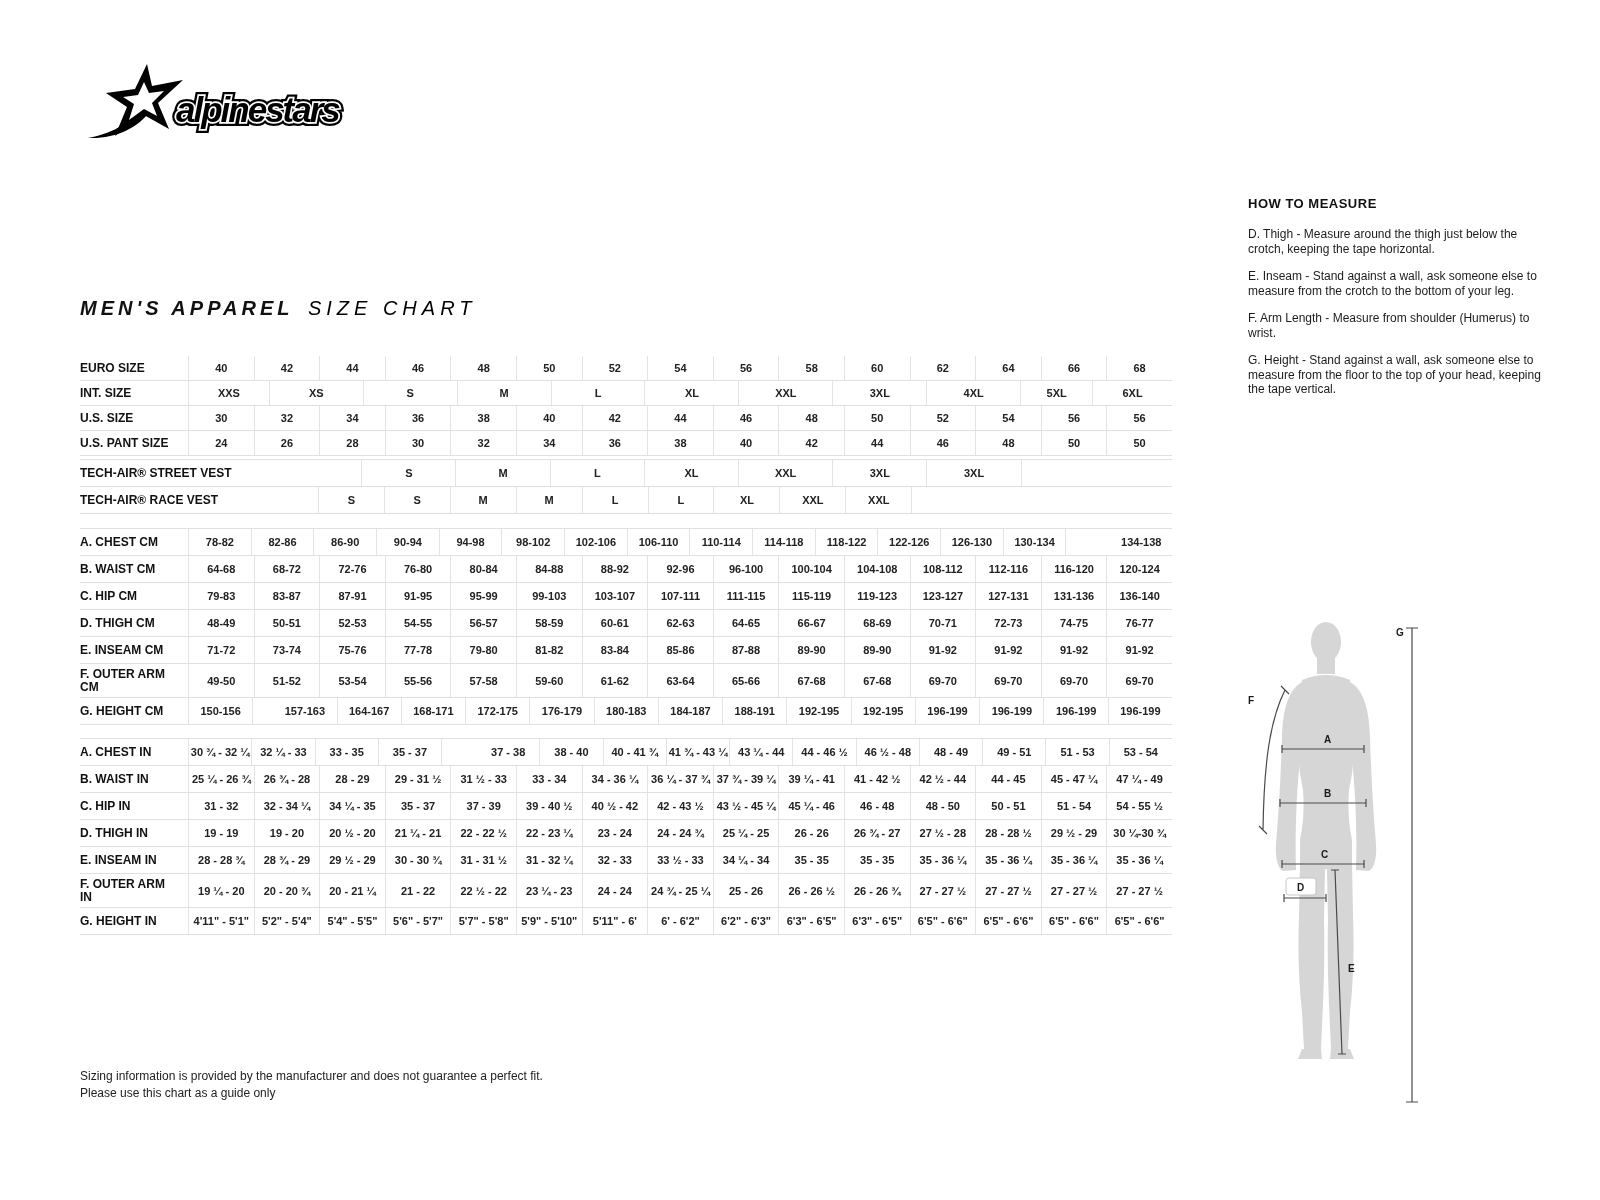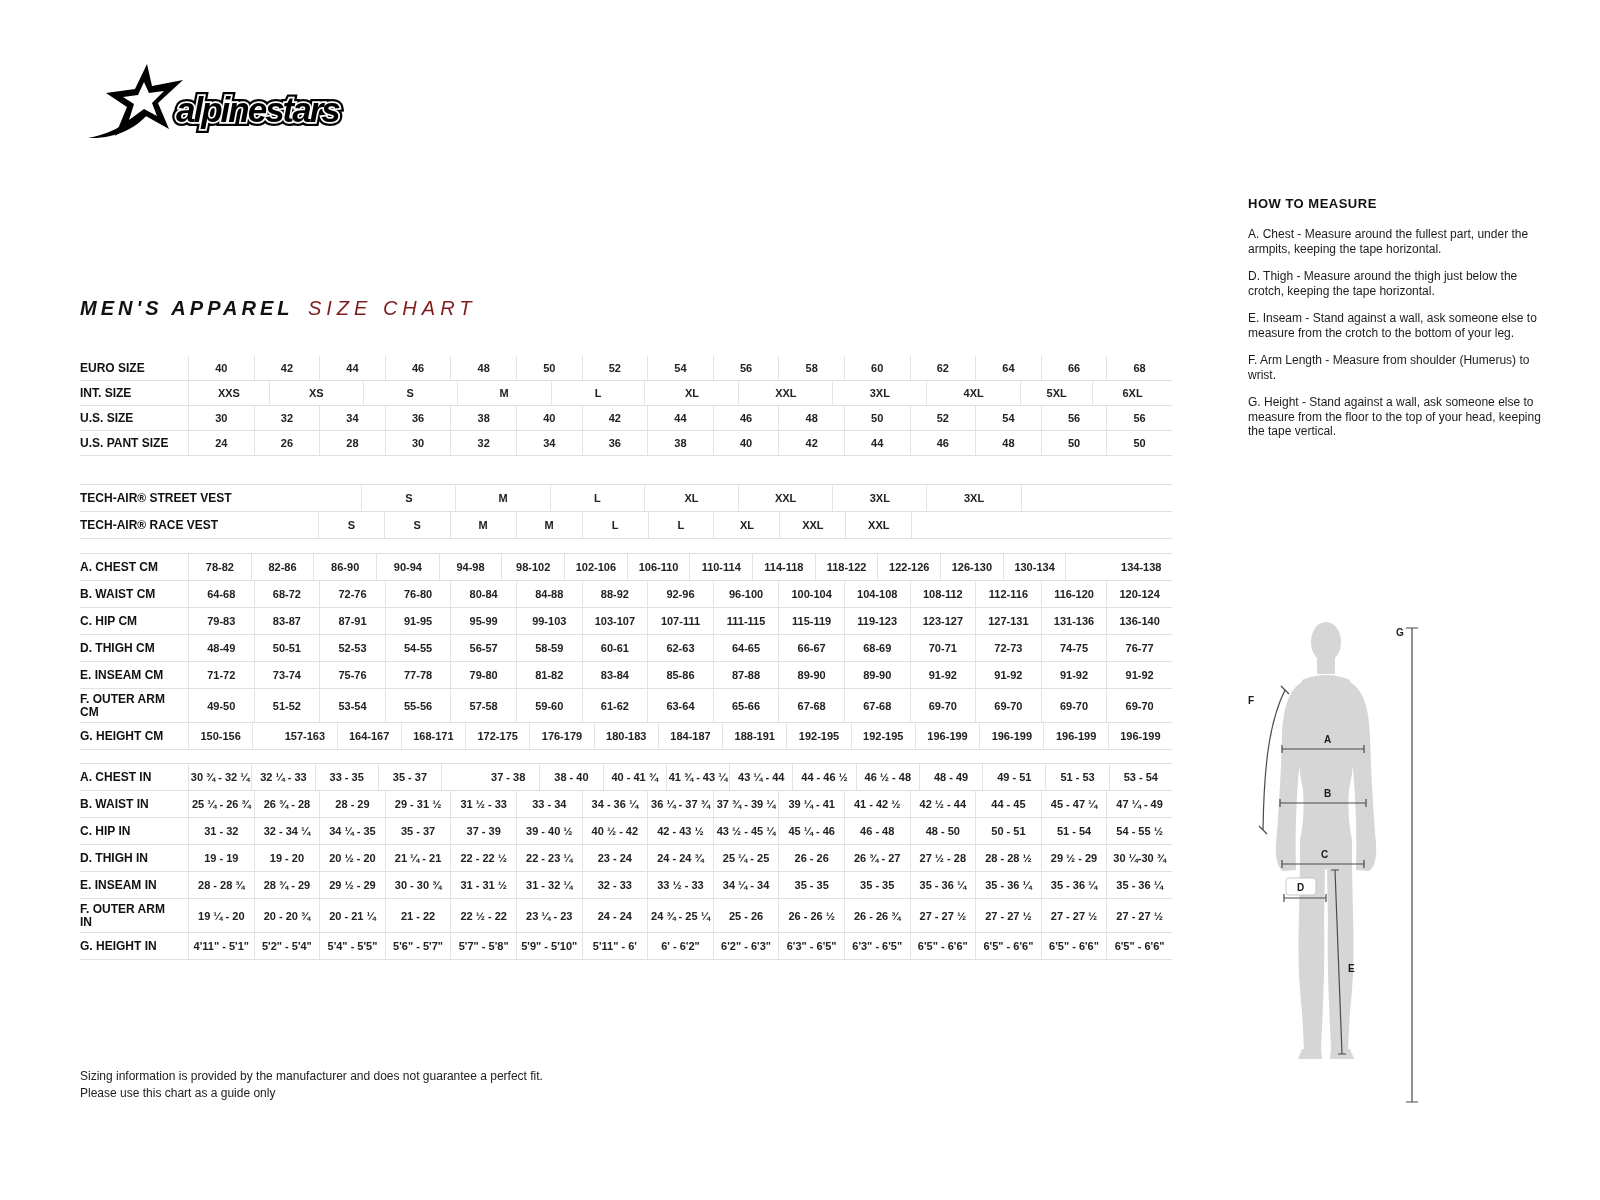--- a/index.html
+++ b/index.html
@@ -5,21 +5,21 @@
   html,body{margin:0;padding:0;background:#ffffff;}
   #page{position:relative;width:1600px;height:1200px;background:#fff;overflow:hidden;
         font-family:"Liberation Sans",sans-serif;color:#1a1a1a;}
 
   
   .logo{position:absolute;left:84px;top:58px;}
 
   
   .title{position:absolute;left:80px;top:297px;font-style:italic;white-space:nowrap;}
   .title .t1{font-size:20px;font-weight:bold;letter-spacing:4px;color:#111;}
-  .title .t2{font-size:20px;font-weight:normal;letter-spacing:5px;color:#7f1d1d;margin-left:10px;}
+  .title .t2{font-size:20px;font-weight:normal;letter-spacing:5px;color:#000000;margin-left:10px;}
 
   
   .chart{position:absolute;left:80px;top:356px;width:1092px;}
   .row{display:flex;align-items:stretch;border-bottom:1px solid #e0e0e0;}
   .row.topline{border-top:1px solid #e0e0e0;}
   .row-label{width:108px;flex:0 0 108px;display:flex;flex-direction:column;justify-content:center;
              font-size:12px;font-weight:bold;color:#111;white-space:nowrap;line-height:13px;z-index:2;}
   .cells{flex:1 1 auto;display:flex;}
   .cell{display:flex;align-items:center;justify-content:center;border-left:1px solid #e4e4e4;
         font-size:11px;font-weight:bold;color:#222;white-space:nowrap;overflow:visible;}
@@ -120,21 +120,21 @@
           <div class="cell" style="width: 6.66667%;">44</div>
           <div class="cell" style="width: 6.66667%;">46</div>
           <div class="cell" style="width: 6.66667%;">48</div>
           <div class="cell" style="width: 6.66667%;">50</div>
           <div class="cell" style="width: 6.66667%;">52</div>
           <div class="cell" style="width: 6.66667%;">54</div>
           <div class="cell" style="width: 6.66667%;">56</div>
           <div class="cell" style="width: 6.66667%;">56</div>
         </div>
       </div>
-      <div class="row h24" style="margin-bottom: 28px;">
+      <div class="row h24" style="margin-bottom: 3px;">
         <div class="row-label">
           <span>U.S. PANT SIZE</span>
         </div>
         <div class="cells">
           <div class="cell" style="width: 6.66667%;">24</div>
           <div class="cell" style="width: 6.66667%;">26</div>
           <div class="cell" style="width: 6.66667%;">28</div>
           <div class="cell" style="width: 6.66667%;">30</div>
           <div class="cell" style="width: 6.66667%;">32</div>
           <div class="cell" style="width: 6.66667%;">34</div>
@@ -491,21 +491,20 @@
           <div class="cell" style="width: 6.66667%;">6'5" - 6'6"</div>
           <div class="cell" style="width: 6.66667%;">6'5" - 6'6"</div>
           <div class="cell" style="width: 6.66667%;">6'5" - 6'6"</div>
         </div>
       </div>
     </div>
 
   <div class="howto">
     <h3>HOW TO MEASURE</h3>
     <div>
-        <p>A. Chest - Measure around the fullest part, under the armpits, keeping the tape horizontal.</p>
         <p>D. Thigh - Measure around the thigh just below the crotch, keeping the tape horizontal.</p>
         <p>E. Inseam - Stand against a wall, ask someone else to measure from the crotch to the bottom of your leg.</p>
         <p>F. Arm Length - Measure from shoulder (Humerus) to wrist.</p>
         <p>G. Height - Stand against a wall, ask someone else to measure from the floor to the top of your head, keeping the tape vertical.</p>
       </div>
   </div>
 
   <div class="diagram">
     <svg width="312" height="500" viewBox="0 0 312 500">
       <g fill="#d6d6d6">

